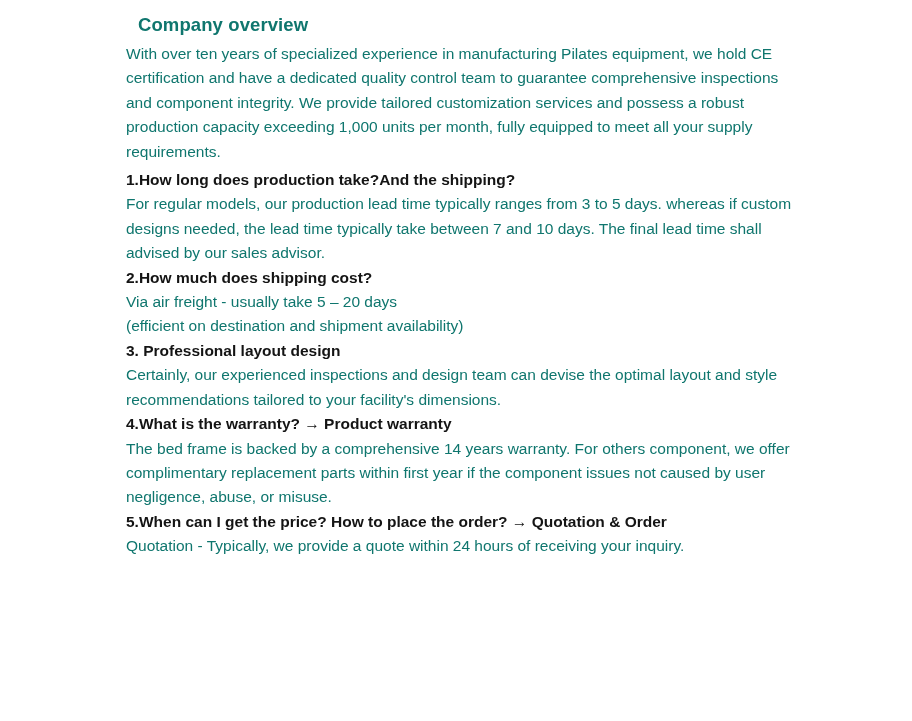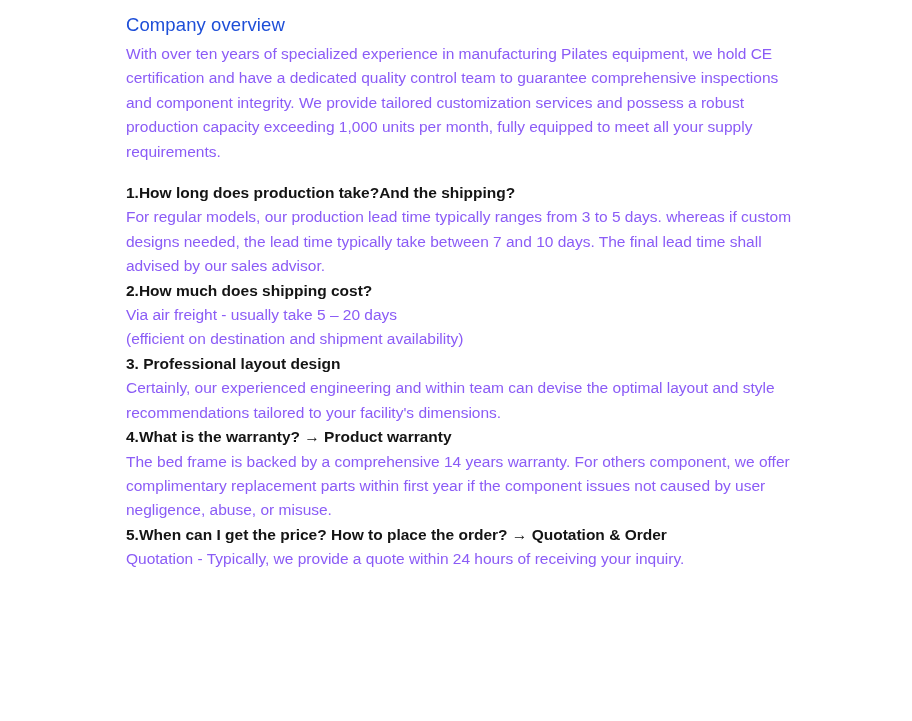--- a/index.html
+++ b/index.html
@@ -16,40 +16,40 @@
   .doc {
     width: 676px;
     margin-left: 126px;
     padding-top: 12px;
     font-size: 15.5px;
     line-height: 24.4px;
     color: #4a4a4a;
     -webkit-font-smoothing: antialiased;
   }
   .doc h1 {
-    margin: 0 0 4px 0;
+    margin: 0 0 4px 12px;
     font-size: 18.5px;
     line-height: 26px;
-    font-weight: 400;
-    color: #1d4ed8;
+    font-weight: 700;
+    color: #0f766e;
     letter-spacing: 0.1px;
   }
   .doc h2 {
     margin: 0;
     font-size: 15.5px;
     line-height: 24.4px;
     font-weight: 700;
     color: #141414;
   }
   .doc p {
     margin: 0;
-    color: #8b5cf6;
+    color: #0f766e;
   }
   .faq-list {
-    margin-top: 17px;
+    margin-top: 4px;
   }
 </style>
 </head>
 <body>
 
 <main class="doc">
 
   <h1>Company overview</h1>
 
   <p>With over ten years of specialized experience in manufacturing Pilates equipment, we hold CE certification and have a dedicated quality control team to guarantee comprehensive inspections and component integrity. We provide tailored customization services and possess a robust production capacity exceeding 1,000 units per month, fully equipped to meet all your supply requirements.</p>
@@ -62,21 +62,21 @@
     </section>
 
     <section>
       <h2>2.How much does shipping cost?</h2>
       <p>Via air freight - usually take 5 – 20 days</p>
       <p>(efficient on destination and shipment availability)</p>
     </section>
 
     <section>
       <h2>3. Professional layout design</h2>
-      <p>Certainly, our experienced engineering and within team can devise the optimal layout and style recommendations tailored to your facility's dimensions.</p>
+      <p>Certainly, our experienced inspections and design team can devise the optimal layout and style recommendations tailored to your facility's dimensions.</p>
     </section>
 
     <section>
       <h2>4.What is the warranty? → Product warranty</h2>
       <p>The bed frame is backed by a comprehensive 14 years warranty. For others component, we offer complimentary replacement parts within first year if the component issues not caused by user negligence, abuse, or misuse.</p>
     </section>
 
     <section>
       <h2>5.When can I get the price? How to place the order? → Quotation &amp; Order</h2>
       <p>Quotation - Typically, we provide a quote within 24 hours of receiving your inquiry.</p>

